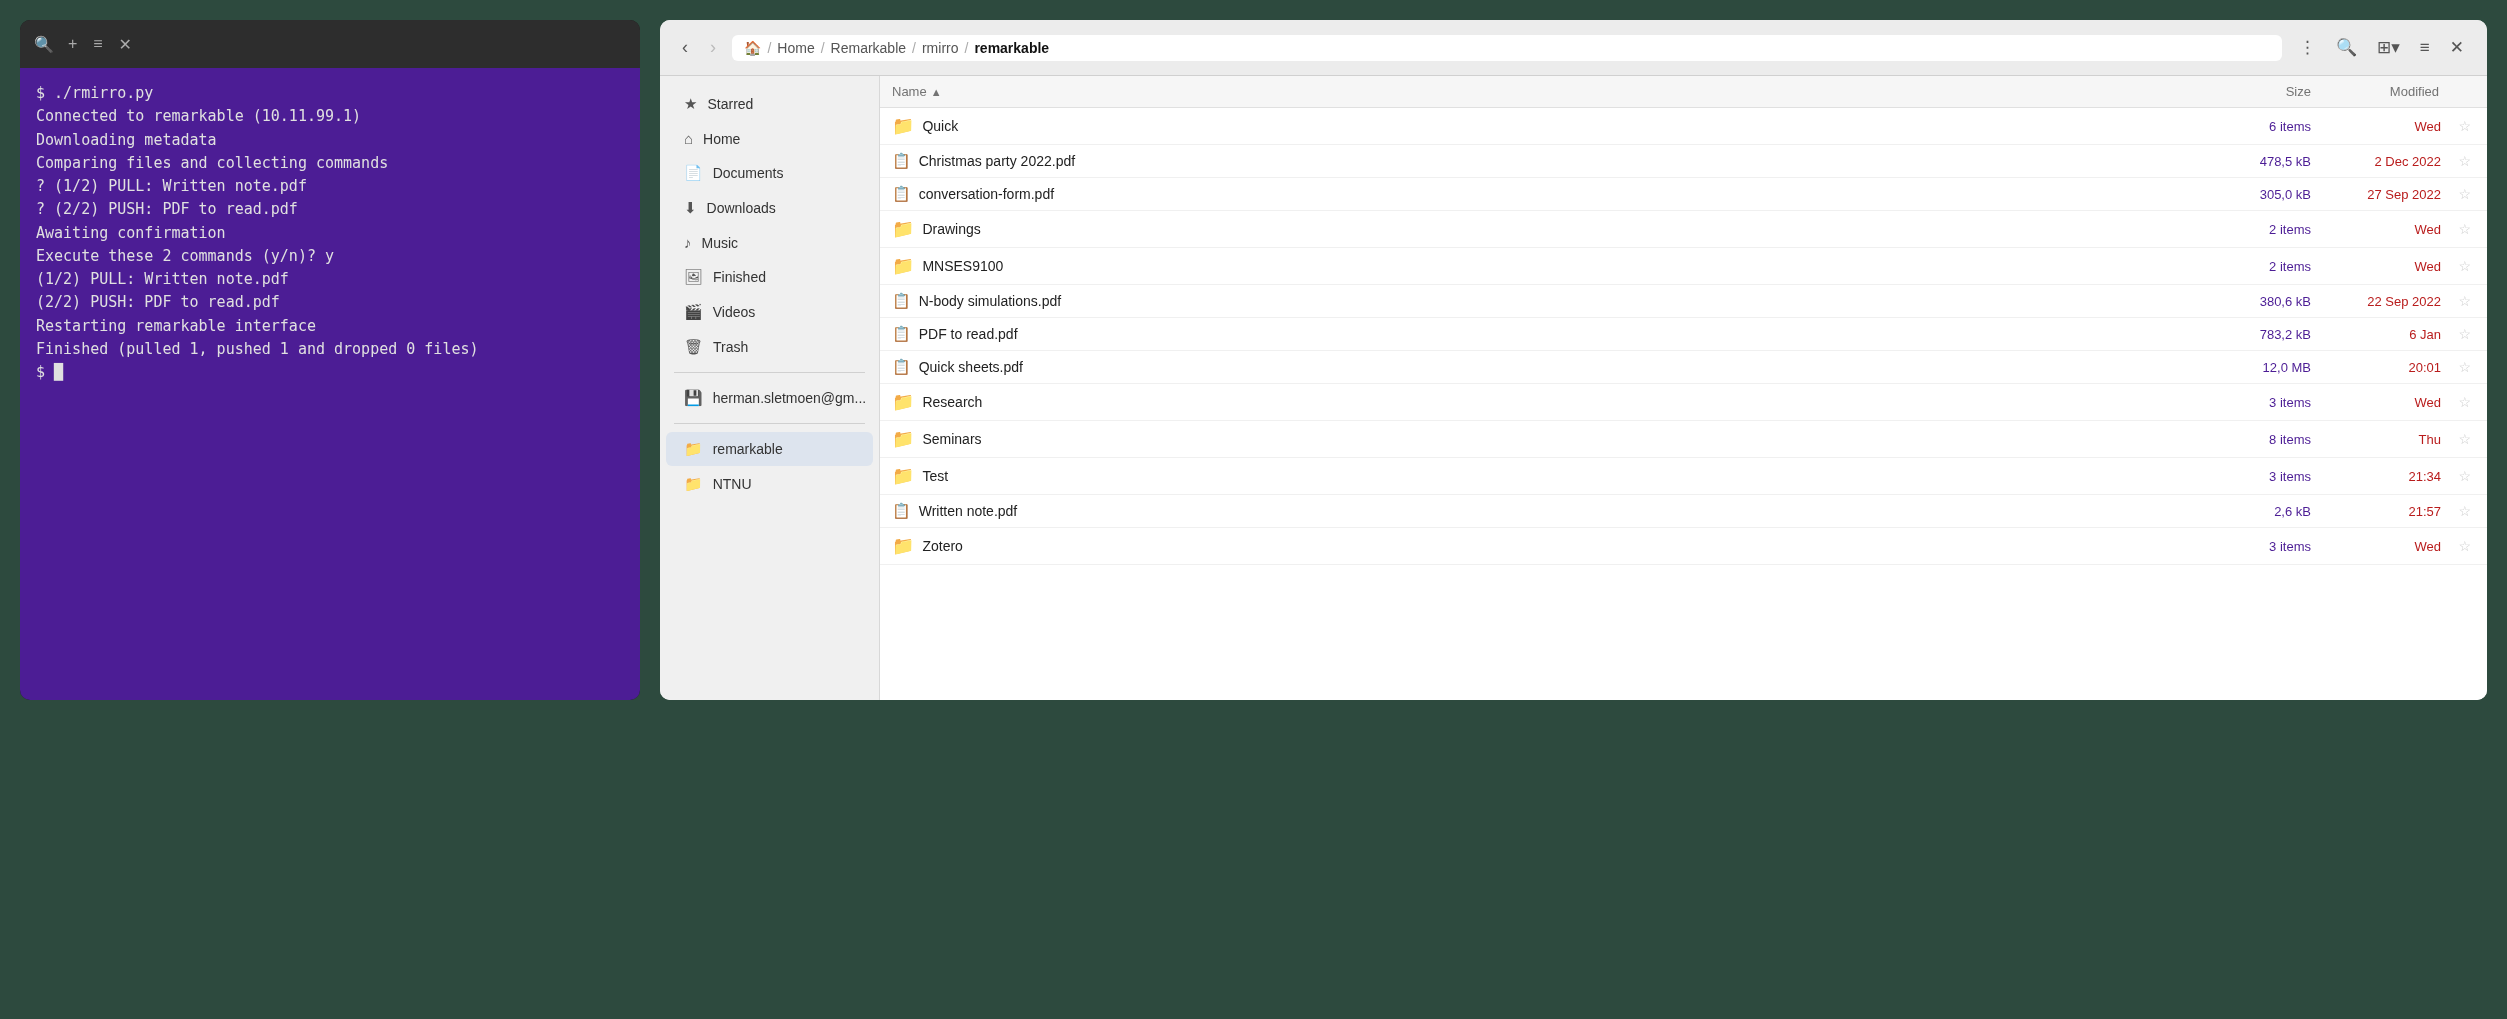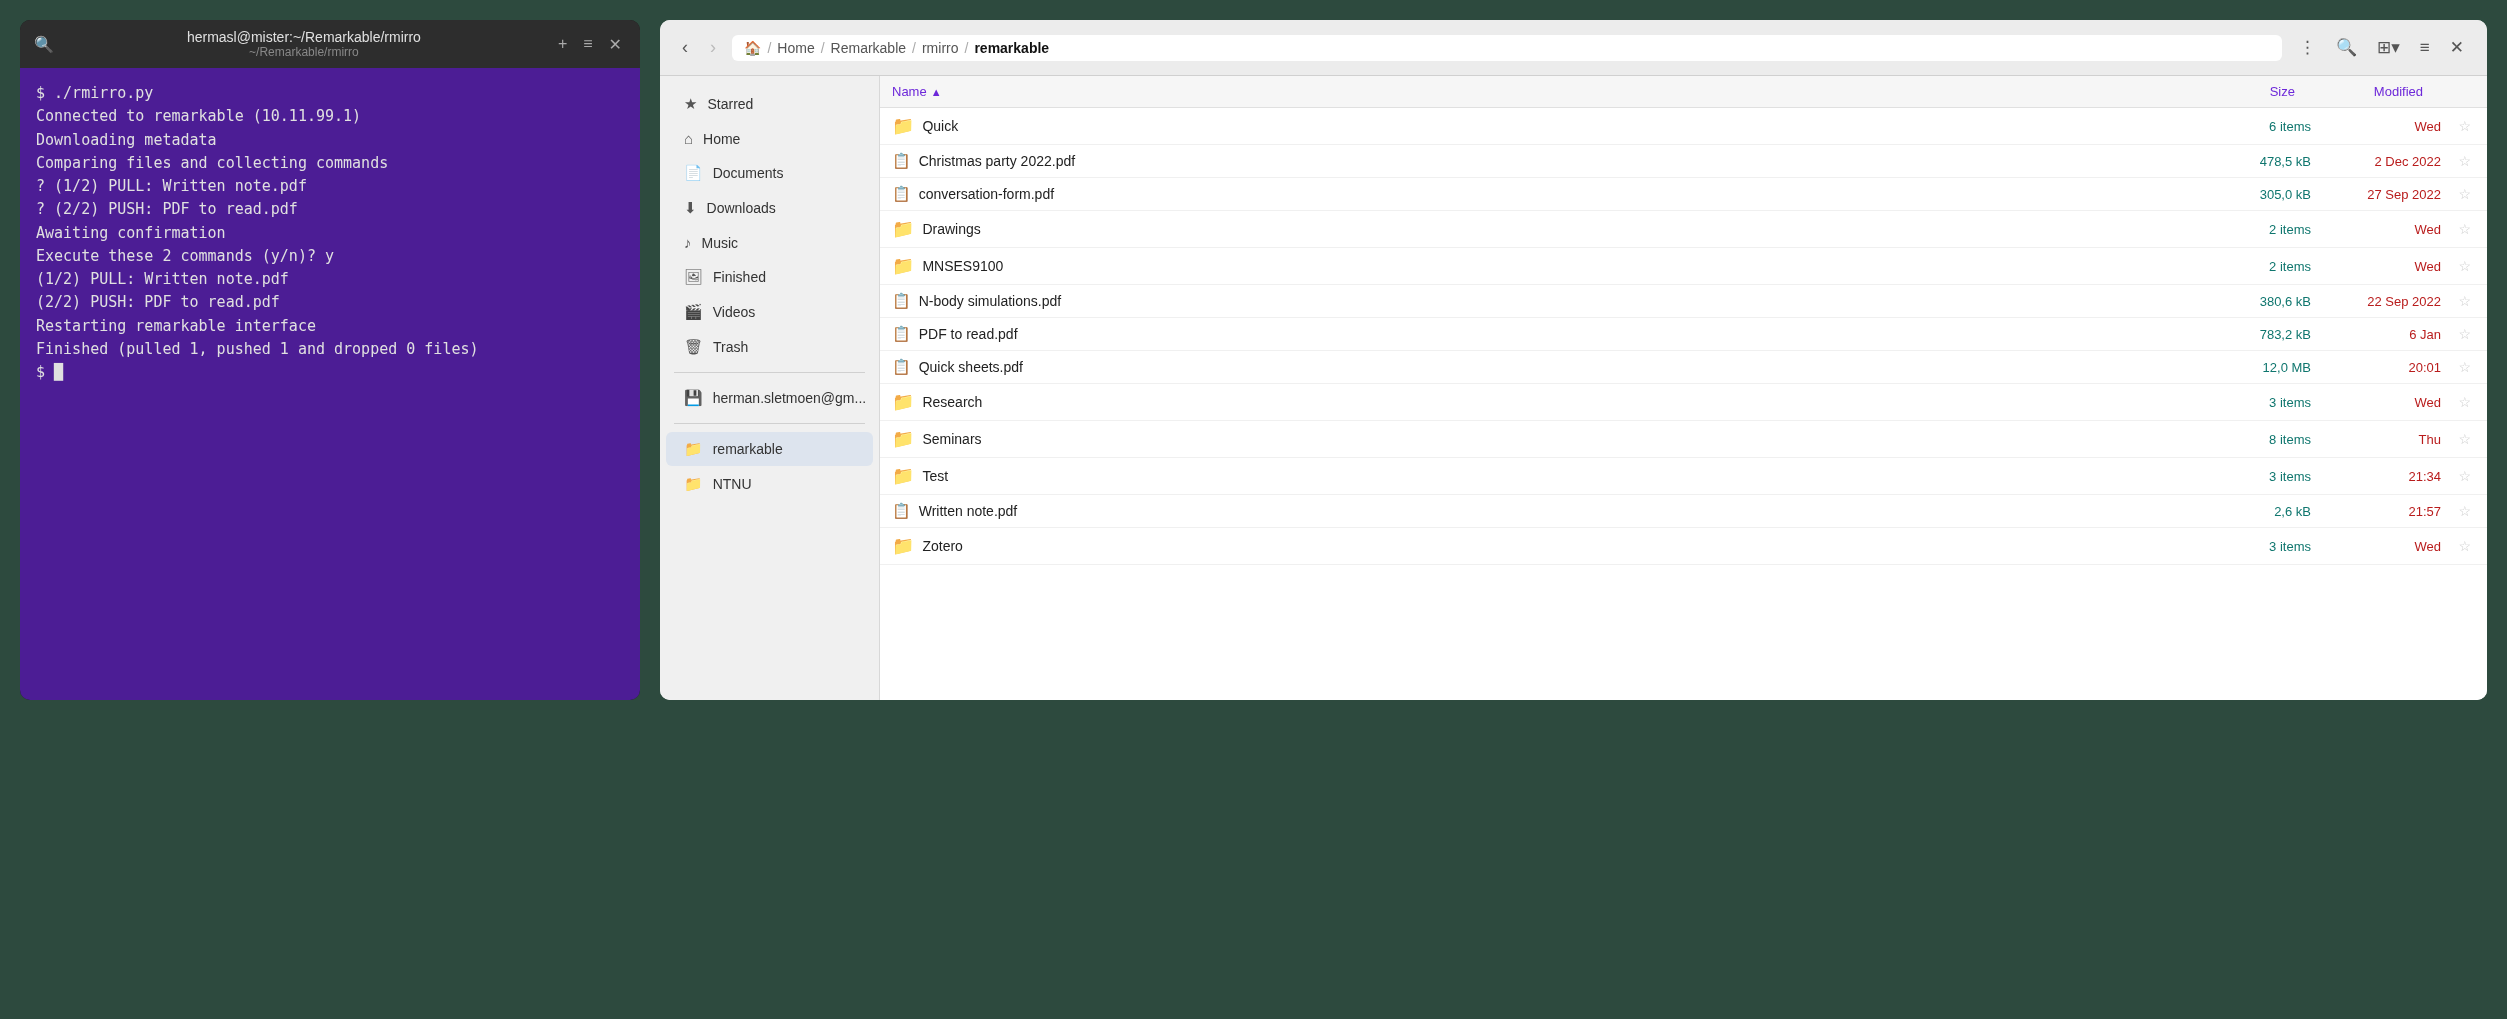--- a/index.html
+++ b/index.html
@@ -182,25 +182,25 @@
 
     
     .fm-filelist {
       flex: 1;
       overflow-y: auto;
       background: #fff;
     }
     .fl-header {
       display: flex;
       align-items: flex-end;
-      padding: 8px 32px 8px 12px;
+      padding: 8px 16px 8px 12px;
       background: #f6f6f6;
       border-bottom: 1px solid #e0e0e0;
       font-size: 13px;
-      color: #6d28d9;
+      color: #737373;
       font-weight: 500;
       position: sticky;
       top: 0;
       z-index: 2;
     }
     .fl-col-name { flex: 1; display: flex; align-items: center; gap: 4px; cursor: pointer; }
     .fl-col-size { width: 120px; text-align: right; }
     .fl-col-modified { width: 160px; text-align: right; padding-right: 32px; }
     .fl-row {
       display: flex;
@@ -208,35 +208,31 @@
       padding: 7px 16px 7px 12px;
       font-size: 14px;
       color: #222;
       border-bottom: 1px solid #f0f0f0;
       cursor: pointer;
     }
     .fl-name { flex: 1; display: flex; align-items: center; gap: 8px; }
     .fl-icon { font-size: 18px; }
     .folder-icon { color: #5b9bd5; }
     .pdf-icon { color: #cc4444; font-size: 15px; }
-    .fl-size { width: 120px; text-align: right; color: #0f766e; font-size: 13px; }
+    .fl-size { width: 120px; text-align: right; color: #4c1d95; font-size: 13px; }
     .fl-modified { width: 130px; text-align: right; color: #b91c1c; font-size: 13px; }
     .fl-star { width: 30px; text-align: right; color: #ccc; font-size: 14px; cursor: pointer; }
     .sort-arrow { font-size: 11px; }
   </style>
 </head>
 <body>
 
 <div class="terminal-panel">
   <div class="terminal-titlebar">
     <span class="search-icon-term">🔍</span>
-    <div class="terminal-title">
-      <span class="terminal-title-main">hermasl@mister:~/Remarkable/rmirro</span>
-      <span class="terminal-title-sub">~/Remarkable/rmirro</span>
-    </div>
     <div class="terminal-controls">
       <button class="terminal-btn">+</button>
       <button class="terminal-btn">≡</button>
       <button class="terminal-btn">✕</button>
     </div>
   </div>
   <div class="terminal-body">
     <pre>$ ./rmirro.py
 Connected to remarkable (10.11.99.1)
 Downloading metadata

